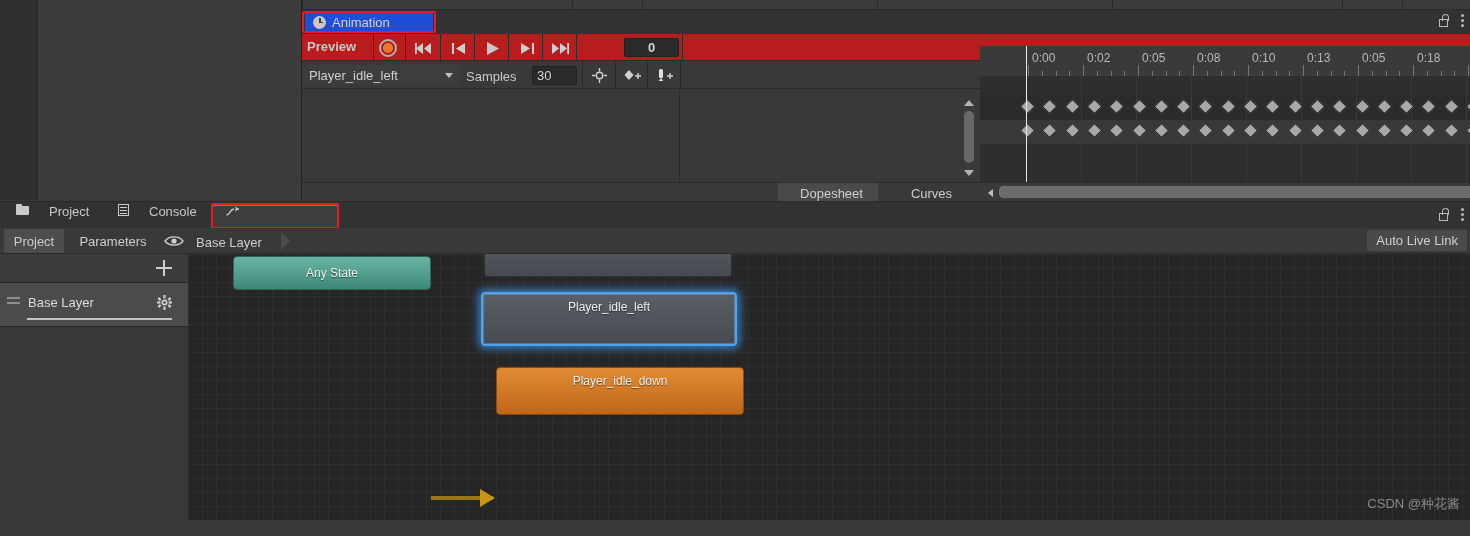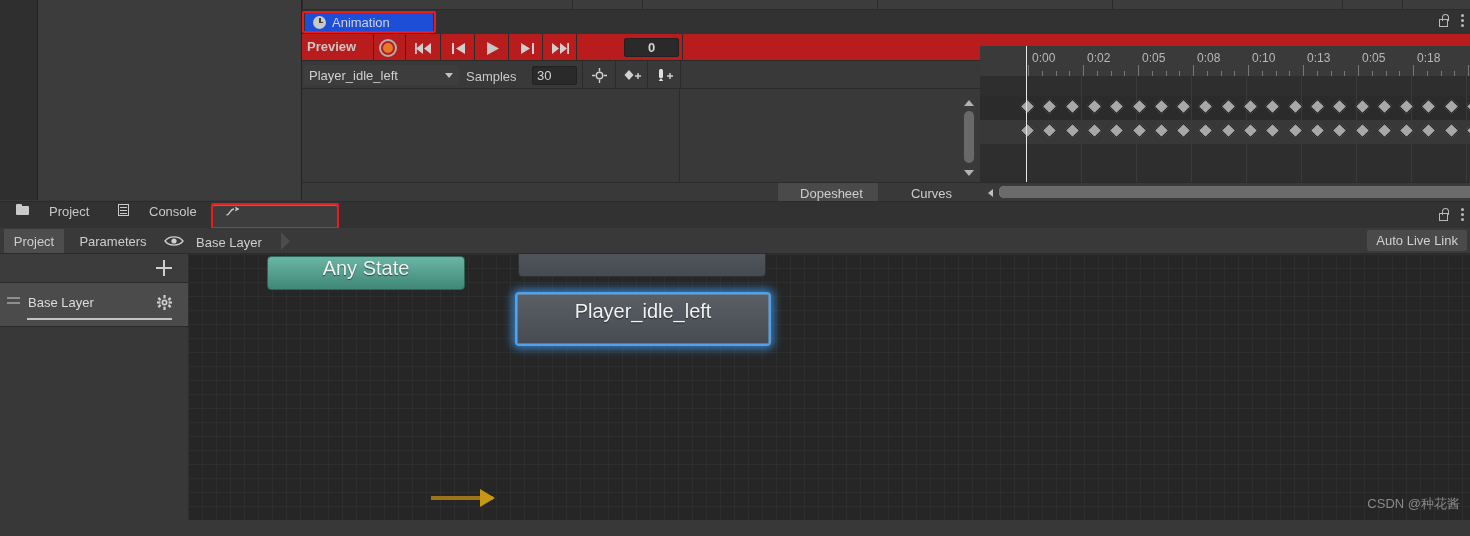--- a/index.html
+++ b/index.html
@@ -189,22 +189,22 @@
     background-image:
       linear-gradient(to right, #2e2e2e 1px, transparent 1px),
       linear-gradient(to bottom, #2e2e2e 1px, transparent 1px),
       linear-gradient(to right, #1d1d1d 1px, transparent 1px),
       linear-gradient(to bottom, #1d1d1d 1px, transparent 1px);
     background-size: 14px 14px, 14px 14px, 70px 70px, 70px 70px;
     overflow:hidden;
   }
   .node {
     position:absolute; border-radius:4px;
-    display:flex; align-items:flex-start; justify-content:center;
-    font-size:20px; color:#f2f2f2; text-shadow:0 1px 1px rgba(0,0,0,.55);margin-left:34px;
+    display:flex; align-items:center; justify-content:center;
+    font-size:12px; color:#f2f2f2; text-shadow:0 1px 1px rgba(0,0,0,.55);
   }
   .node.any   { background:linear-gradient(180deg,#6bb5a4 0%,#3f8878 100%); border:1px solid #2c6457; }
   .node.entry { background:linear-gradient(180deg,#349e4a 0%,#14661f 100%); border:1px solid #0d4a16; }
   .node.exit  { background:linear-gradient(180deg,#c1342c 0%,#8b0f0c 100%); border:1px solid #6b0b08; }
   .node.orange{ background:linear-gradient(180deg,#e08c33 0%,#c0661a 100%); border:1px solid #8d4a11; }
   .node.gray  { background:linear-gradient(180deg,#5a5f66 0%,#474b51 100%); border:1px solid #2e3135; }
   .node.selected {
     border:2px solid #4da3f0;
     box-shadow:0 0 9px 3px rgba(60,150,235,.75), inset 0 0 0 1px rgba(140,200,255,.35);
   }
@@ -540,16 +540,19 @@
       <div class="arrow-head" style="left:292px; top:235px;"></div>
       <div class="wm-csdn">CSDN @种花酱</div>
       <div class="path-label">Animation/PlayerController/Player.controller</div>
     <div class="node any" style="left: 45px; top: 2px; width: 198px; height: 34px;">
           <span>Any State</span>
         </div>
         <div class="node gray" style="left: 296px; top: -25px; width: 248px; height: 48px;"></div>
         <div class="node gray selected" style="left: 293px; top: 38px; width: 256px; height: 54px;">
           <span style="align-self: flex-start; margin-top: 6px;">Player_idle_left</span>
         </div>
+        <div class="node orange" style="left: 308px; top: 113px; width: 248px; height: 48px;">
+          <span style="align-self: flex-start; margin-top: 6px;">Player_idle_down</span>
+        </div>
       </div>
     <div class="graph-botbar"></div>
   </div>
 </div>
 
 </body></html>

